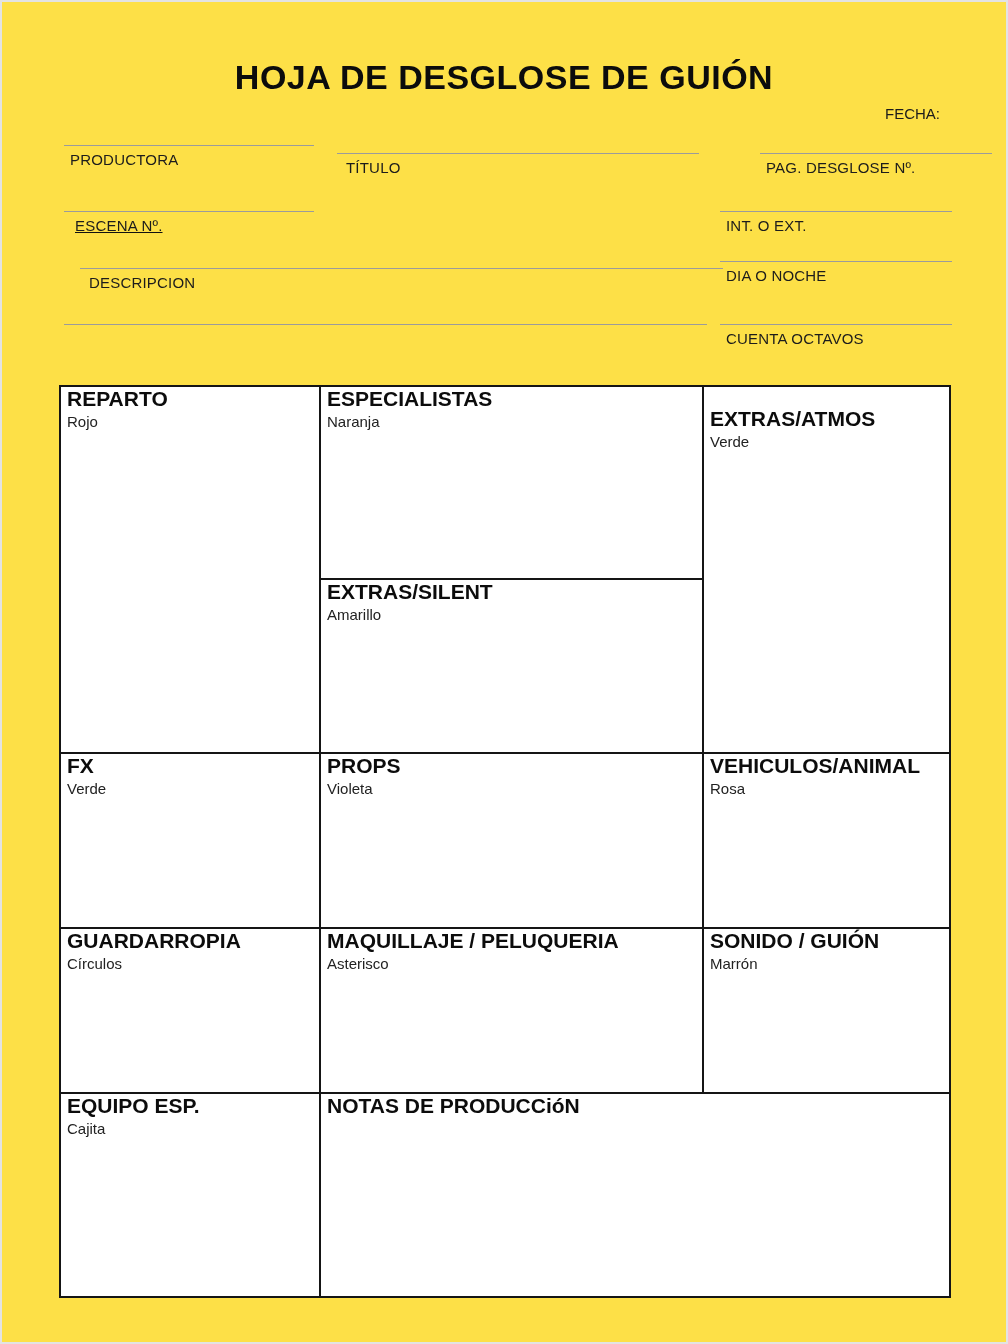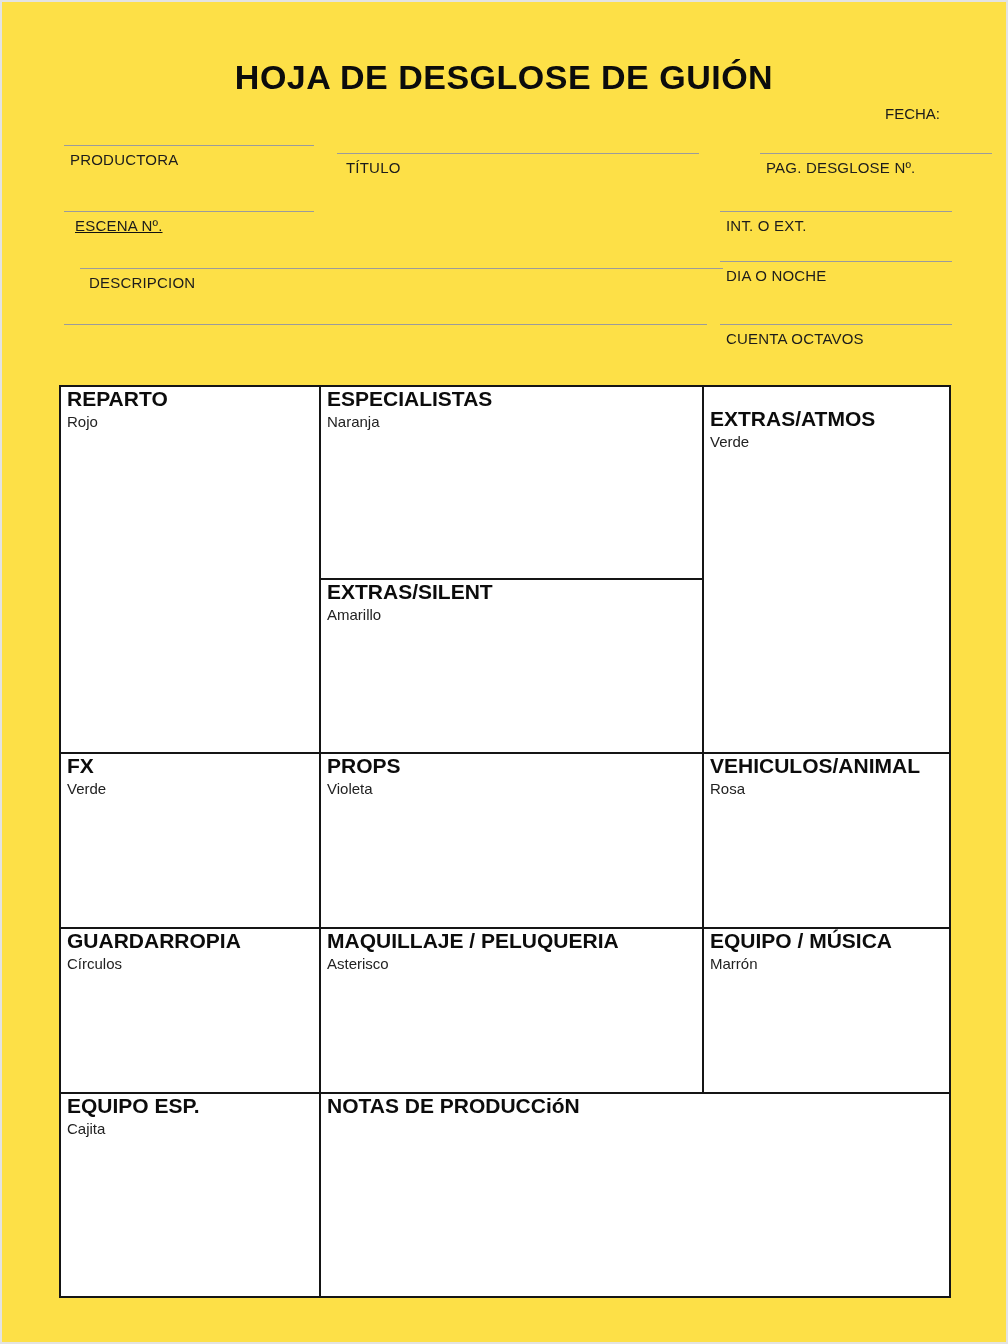--- a/index.html
+++ b/index.html
@@ -166,21 +166,21 @@
       <div class="cell-title">GUARDARROPIA</div>
       <div class="cell-note">Círculos</div>
     </div>
 
     <div class="cell br bb c-maquillaje">
       <div class="cell-title">MAQUILLAJE / PELUQUERIA</div>
       <div class="cell-note">Asterisco</div>
     </div>
 
     <div class="cell bb c-sonido">
-      <div class="cell-title">EQUIPO / MÚSICA</div>
+      <div class="cell-title">SONIDO / GUIÓN</div>
       <div class="cell-note">Marrón</div>
     </div>
 
     <div class="cell br c-equipo">
       <div class="cell-title">EQUIPO ESP.</div>
       <div class="cell-note">Cajita</div>
     </div>
 
     <div class="cell c-notas">
       <div class="cell-title">NOTAS DE PRODUCCióN</div>

